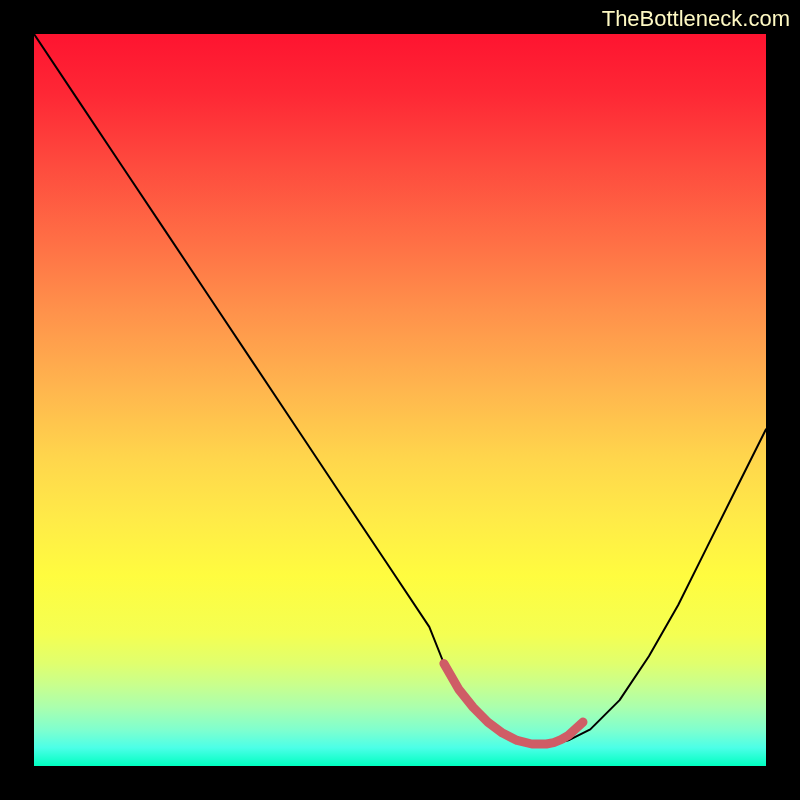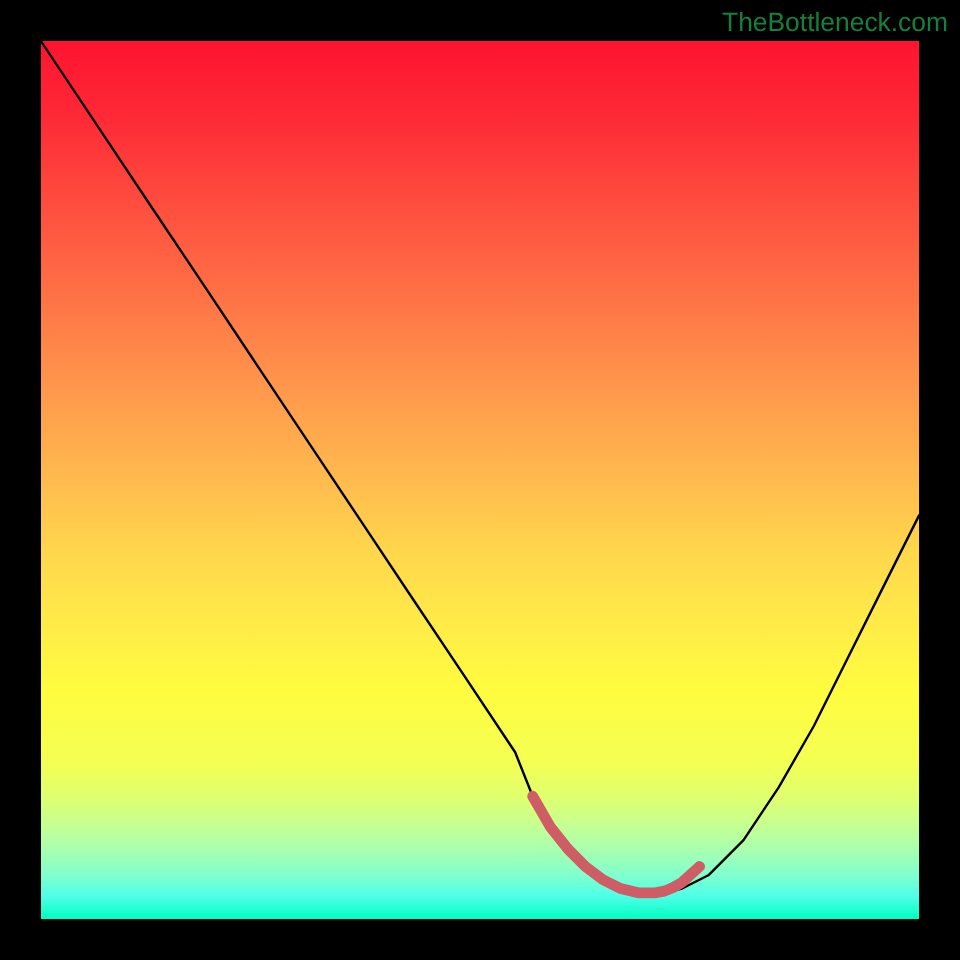--- a/index.html
+++ b/index.html
@@ -8,21 +8,21 @@
     width: 800px;
     height: 800px;
     background: #000;
     position: relative;
     font-family: Arial, Helvetica, sans-serif;
   }
   .watermark {
     position: absolute;
     top: 6px;
     right: 10px;
-    color: #15803d;
+    color: #fef9c3;
     font-size: 22px;
     font-weight: 500;
     z-index: 10;
   }
   .plot {
     position: absolute;
     left: 34px;
     top: 34px;
     width: 732px;
     height: 732px;

